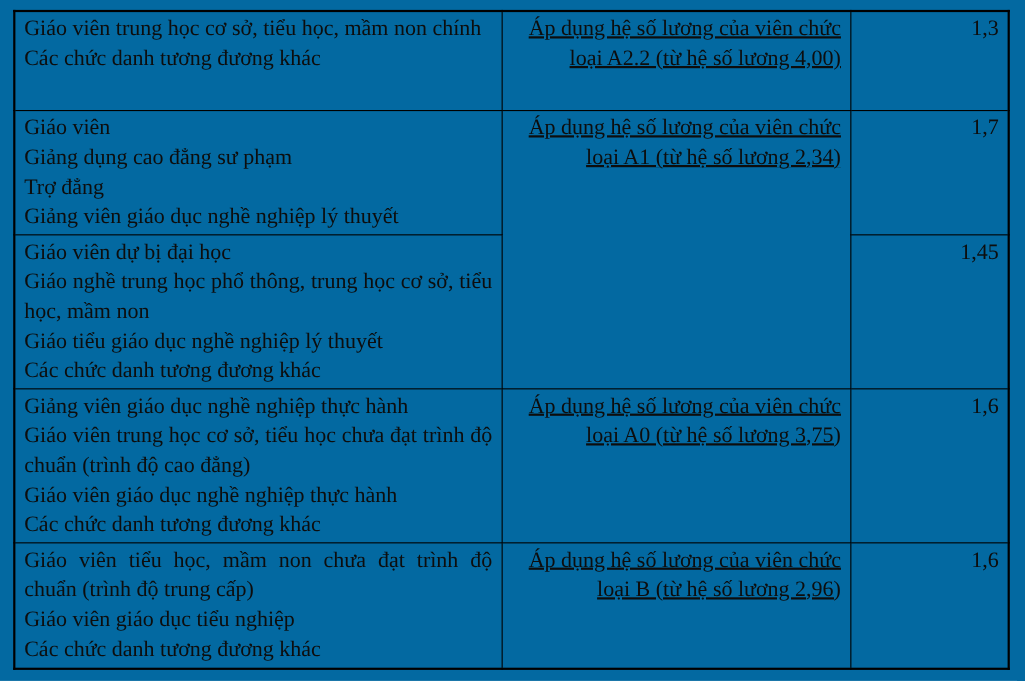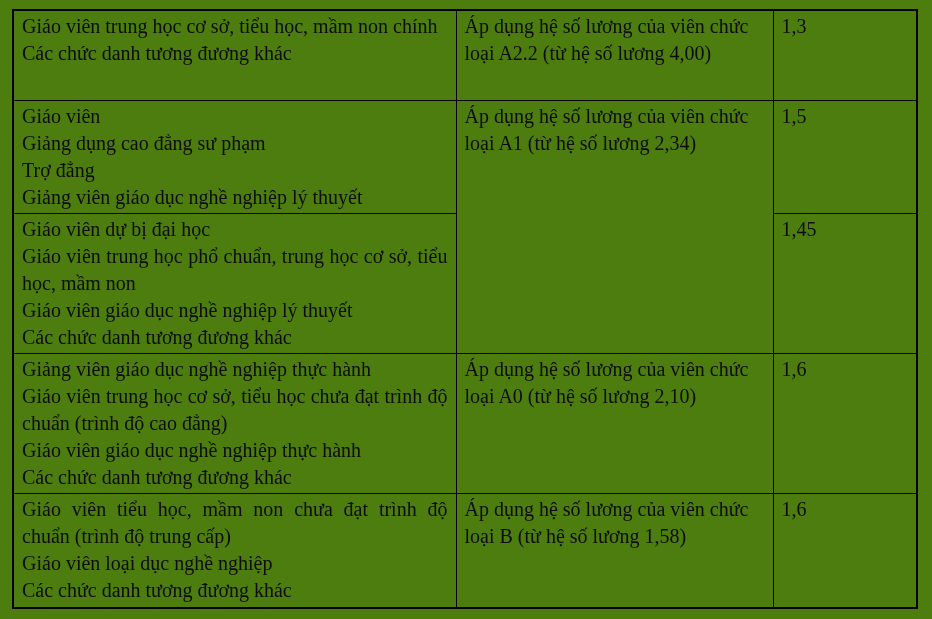--- a/index.html
+++ b/index.html
@@ -9,21 +9,21 @@
     height: 619px;
     background: #ffffff;
     font-family: "Liberation Serif", "DejaVu Serif", serif;
     color: #0d0d0d;
     overflow: hidden;
   }
   .doc-canvas {
     position: relative;
     width: 932px;
     height: 619px;
-    background: #4d7c0f;
+    background: #0369a1;
   }
   table.salary-table {
     position: absolute;
     left: 12px;
     top: 9px;
     width: 904px;
     border-collapse: collapse;
     table-layout: fixed;
     border: 2.5px solid #000000;
     font-size: 20px;
@@ -33,25 +33,26 @@
     border: 1.5px solid #000000;
     vertical-align: top;
     padding: 2px 8px;
     overflow: hidden;
   }
   td.col-titles {
     text-align: justify;
     padding: 2px 14px 2px 10px;
   }
   td.col-application {
-    text-align: left;
+    text-align: right;
     padding: 2px 10px;
+    text-decoration: underline;
   }
   td.col-coefficient {
-    text-align: left;
+    text-align: right;
     padding: 2px 4px;
   }
   td p {
     margin: 0;
     padding: 0;
   }
   tr.row-1 { height: 90px; }
   tr.row-2 { height: 107px; }
   tr.row-3 { height: 135px; }
   tr.row-4 { height: 140px; }
@@ -77,45 +78,45 @@
         <td class="col-coefficient">1,3</td>
       </tr>
       <tr class="row-2">
         <td class="col-titles">
           <p>Giáo viên</p>
           <p>Giảng dụng cao đẳng sư phạm</p>
           <p>Trợ đẳng</p>
           <p>Giảng viên giáo dục nghề nghiệp lý thuyết</p>
         </td>
         <td class="col-application" rowspan="2">Áp dụng hệ số lương của viên chức loại A1 (từ hệ số lương 2,34)</td>
-        <td class="col-coefficient">1,5</td>
+        <td class="col-coefficient">1,7</td>
       </tr>
       <tr class="row-3">
         <td class="col-titles">
           <p>Giáo viên dự bị đại học</p>
-          <p>Giáo viên trung học phổ chuẩn, trung học cơ sở, tiểu học, mầm non</p>
-          <p>Giáo viên giáo dục nghề nghiệp lý thuyết</p>
+          <p>Giáo nghề trung học phổ thông, trung học cơ sở, tiểu học, mầm non</p>
+          <p>Giáo tiểu giáo dục nghề nghiệp lý thuyết</p>
           <p>Các chức danh tương đương khác</p>
         </td>
         <td class="col-coefficient">1,45</td>
       </tr>
       <tr class="row-4">
         <td class="col-titles">
           <p>Giảng viên giáo dục nghề nghiệp thực hành</p>
           <p>Giáo viên trung học cơ sở, tiểu học chưa đạt trình độ chuẩn (trình độ cao đẳng)</p>
           <p>Giáo viên giáo dục nghề nghiệp thực hành</p>
           <p>Các chức danh tương đương khác</p>
         </td>
-        <td class="col-application">Áp dụng hệ số lương của viên chức loại A0 (từ hệ số lương 2,10)</td>
+        <td class="col-application">Áp dụng hệ số lương của viên chức loại A0 (từ hệ số lương 3,75)</td>
         <td class="col-coefficient">1,6</td>
       </tr>
       <tr class="row-5">
         <td class="col-titles">
           <p>Giáo viên tiểu học, mầm non chưa đạt trình độ chuẩn (trình độ trung cấp)</p>
-          <p>Giáo viên loại dục nghề nghiệp</p>
+          <p>Giáo viên giáo dục tiểu nghiệp</p>
           <p>Các chức danh tương đương khác</p>
         </td>
-        <td class="col-application">Áp dụng hệ số lương của viên chức loại B (từ hệ số lương 1,58)</td>
+        <td class="col-application">Áp dụng hệ số lương của viên chức loại B (từ hệ số lương 2,96)</td>
         <td class="col-coefficient">1,6</td>
       </tr>
     </tbody>
   </table>
 </div>
 
 </body></html>

